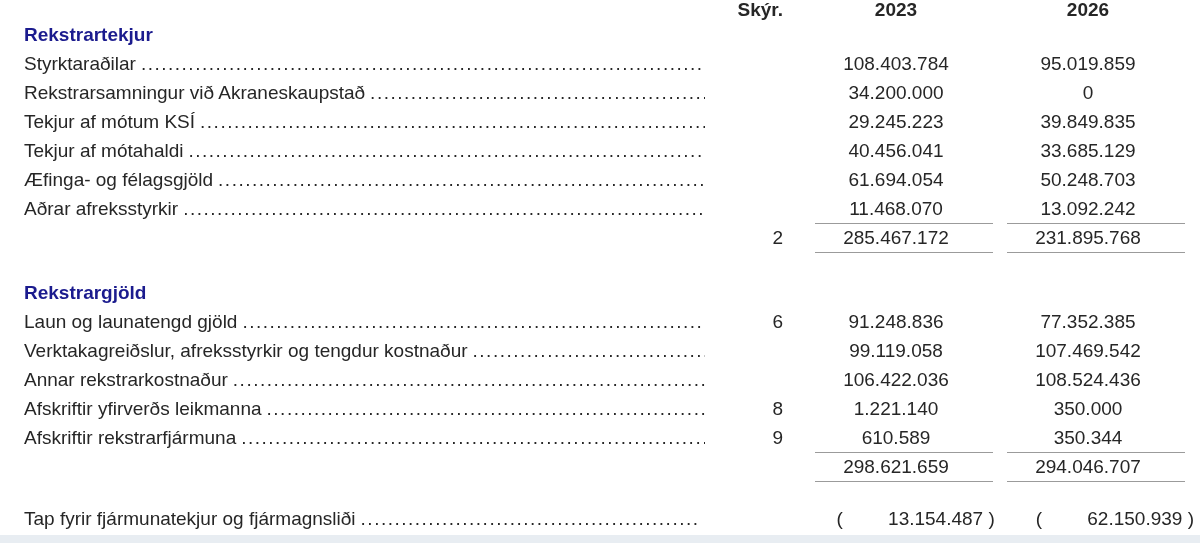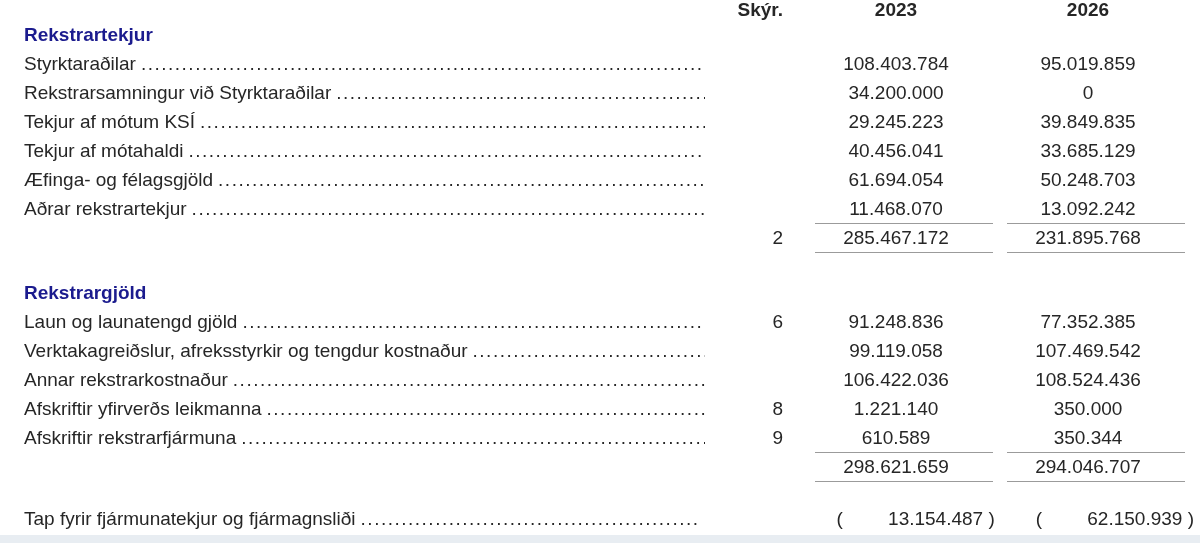--- a/index.html
+++ b/index.html
@@ -62,21 +62,21 @@
         <div class="cell label">
           <span class="label-text">Styrktaraðilar</span>
           <span class="leader"></span>
         </div>
         <div class="cell note"></div>
         <div class="cell num c2023">108.403.784</div>
         <div class="cell num c2022">95.019.859</div>
       </div>
       <div class="row">
         <div class="cell label">
-          <span class="label-text">Rekstrarsamningur við Styrktaraðilar</span>
+          <span class="label-text">Rekstrarsamningur við Akraneskaupstað</span>
           <span class="leader"></span>
         </div>
         <div class="cell note"></div>
         <div class="cell num c2023">34.200.000</div>
         <div class="cell num c2022">0</div>
       </div>
       <div class="row">
         <div class="cell label">
           <span class="label-text">Tekjur af mótum KSÍ</span>
           <span class="leader"></span>
@@ -98,21 +98,21 @@
         <div class="cell label">
           <span class="label-text">Æfinga- og félagsgjöld</span>
           <span class="leader"></span>
         </div>
         <div class="cell note"></div>
         <div class="cell num c2023">61.694.054</div>
         <div class="cell num c2022">50.248.703</div>
       </div>
       <div class="row">
         <div class="cell label">
-          <span class="label-text">Aðrar rekstrartekjur</span>
+          <span class="label-text">Aðrar afreksstyrkir</span>
           <span class="leader"></span>
         </div>
         <div class="cell note"></div>
         <div class="cell num c2023">11.468.070</div>
         <div class="cell num c2022">13.092.242</div>
       </div>
       <div class="row total">
         <div class="cell label"></div>
         <div class="cell note">2</div>
         <div class="cell num c2023">285.467.172</div>

